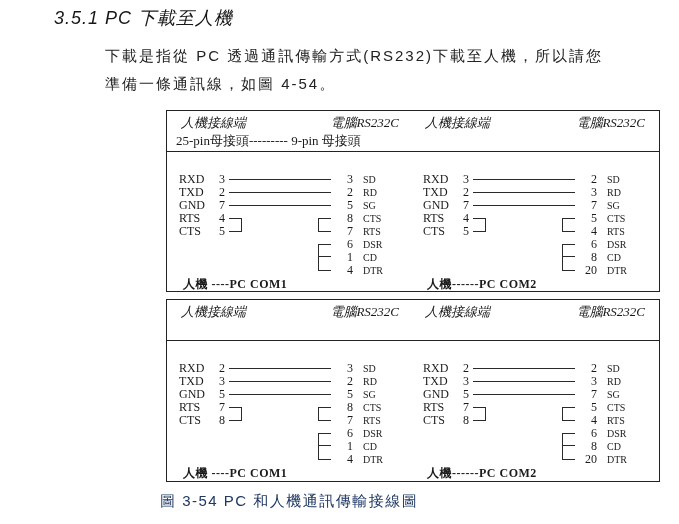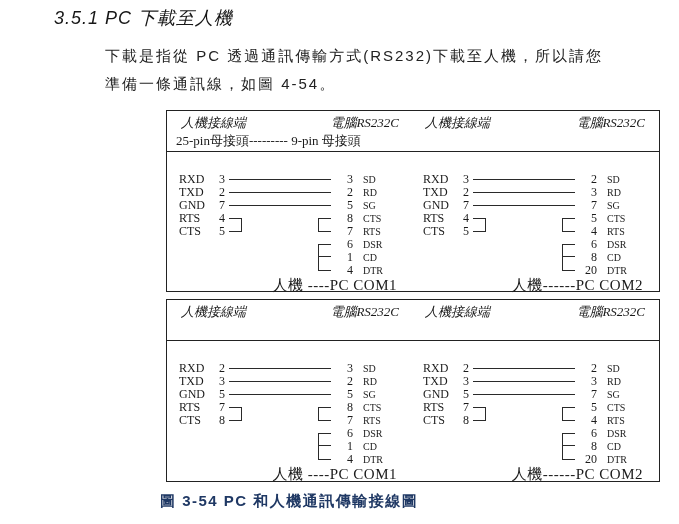--- a/index.html
+++ b/index.html
@@ -11,21 +11,21 @@
     position:absolute; left:54px; top:6px; margin:0;
     font-size:18px; font-weight:normal; font-style:italic; letter-spacing:1px;
     color:#171717; white-space:nowrap;
   }
   .para {
     position:absolute; left:105px; top:42px;
     font-size:15px; letter-spacing:2px; line-height:28px; color:#222; white-space:nowrap;
   }
   .caption {
     position:absolute; left:160px; top:492px;
-    font-size:15px; font-weight:bold; letter-spacing:1.5px; white-space:nowrap;
+    font-size:15px; font-weight:normal; letter-spacing:1.5px; white-space:nowrap;
   }
   .diagram-box {
     position:absolute; left:166px; width:492px; background:#fff;
     border:1px solid #222; font-family:"Liberation Serif", serif; color:#1b1b1b;
   }
   .box-1 { top:110px; height:180px; }
   .box-2 { top:299px; height:181px; }
   .header-sep { position:absolute; top:40px; left:0; right:0; border-top:1px solid #222; }
   .panel { position:absolute; top:0; bottom:0; }
   .panel-left  { left:6px;   width:234px; }
@@ -43,22 +43,22 @@
   .jumper-left {
     position:absolute; left:56px; width:13px; box-sizing:border-box;
     border:1px solid #2a2a2a; border-left:none;
   }
   .jumper-right {
     position:absolute; left:145px; width:13px; box-sizing:border-box;
     border:1px solid #2a2a2a; border-right:none;
   }
   .jumper-tick { position:absolute; left:0; right:0; top:11px; border-top:1px solid #2a2a2a; }
   .panel-label {
-    position:absolute; top:165px; left:10px; right:10px; text-align:right;
-    font-size:15px; letter-spacing:0.5px; white-space:nowrap;
+    position:absolute; top:165px; left:10px; right:10px; text-align:left;
+    font-size:12px; letter-spacing:0.5px; white-space:nowrap;font-weight:bold;
   }
 </style>
 </head>
 <body>
 
 <div class="page">
   <h1 class="heading">3.5.1 PC 下載至人機</h1>
   <div class="para">
     <div>下載是指從 PC 透過通訊傳輸方式(RS232)下載至人機，所以請您</div>
     <div>準備一條通訊線，如圖 4-54。</div>

